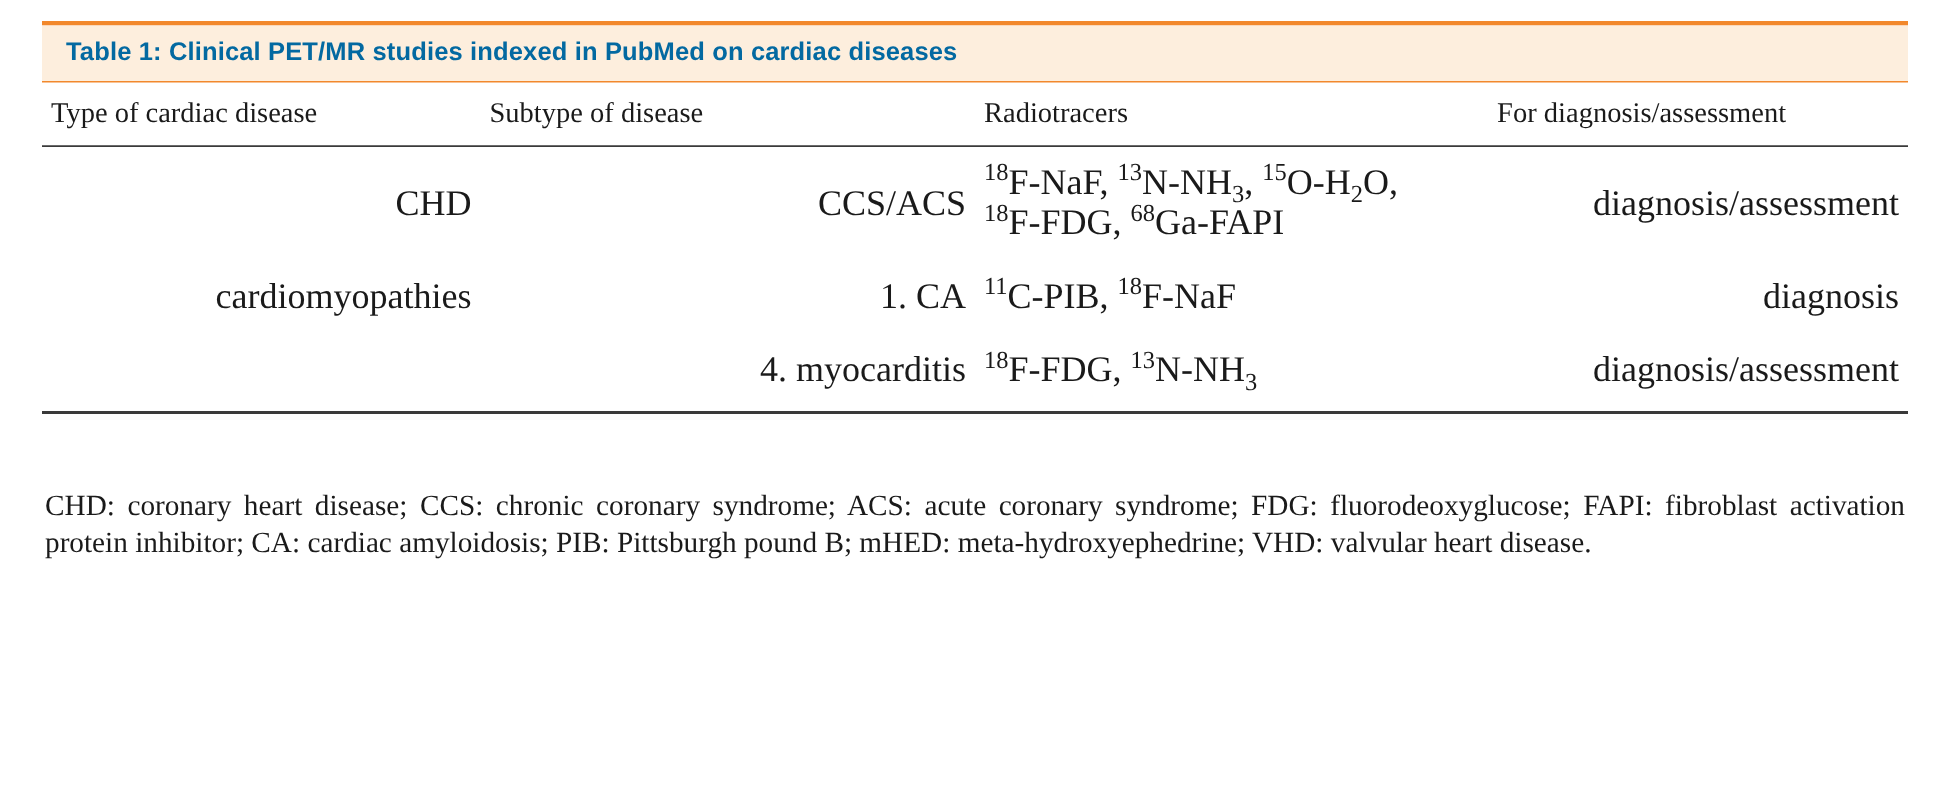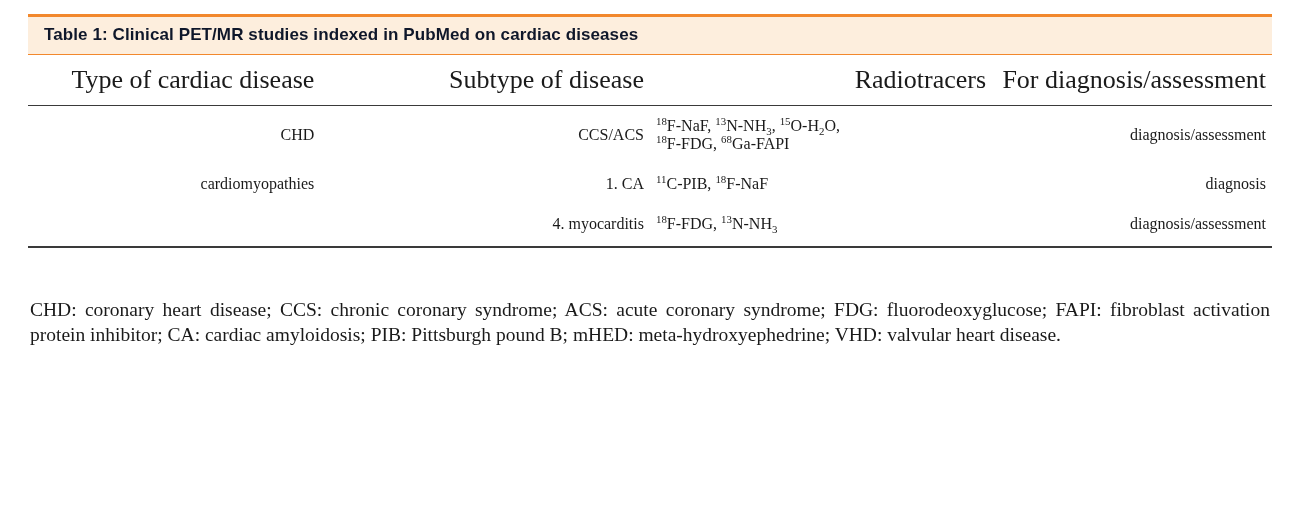--- a/index.html
+++ b/index.html
@@ -25,45 +25,45 @@
     width: 100%;
   }
   .caption-band {
     background: #fdeedd;
     padding: 8px 16px 9px 16px;
   }
   .caption-text {
     font-family: "Liberation Sans", sans-serif;
     font-weight: bold;
     font-size: 17px;
-    color: #0f172a;
+    color: #0369a1;
     letter-spacing: 0.1px;
   }
   .rule-under-caption {
     height: 1px;
     background: #f2882c;
     width: 100%;
   }
   table.main {
     width: 100%;
     border-collapse: collapse;
     table-layout: fixed;
   }
   table.main th {
     font-weight: normal;
-    font-size: 26px;
-    text-align: right;
+    font-size: 19px;
+    text-align: left;
     padding: 10px 6px 10px 6px;
     vertical-align: middle;
   }
   .head-row th {
     border-bottom: 1.5px solid #3a3a3a;
   }
   table.main td {
-    font-size: 16px;
+    font-size: 24px;
     vertical-align: middle;
     padding: 11px 6px 11px 6px;
   }
   .col1 { width: 23.5%; }
   .col2 { width: 26.5%; }
   .col3 { width: 27.5%; }
   .col4 { width: 22.5%; }
 
   td.c1 { text-align: right; padding-left: 58px; }
   td.c2 { text-align: right; padding-left: 54px; }

